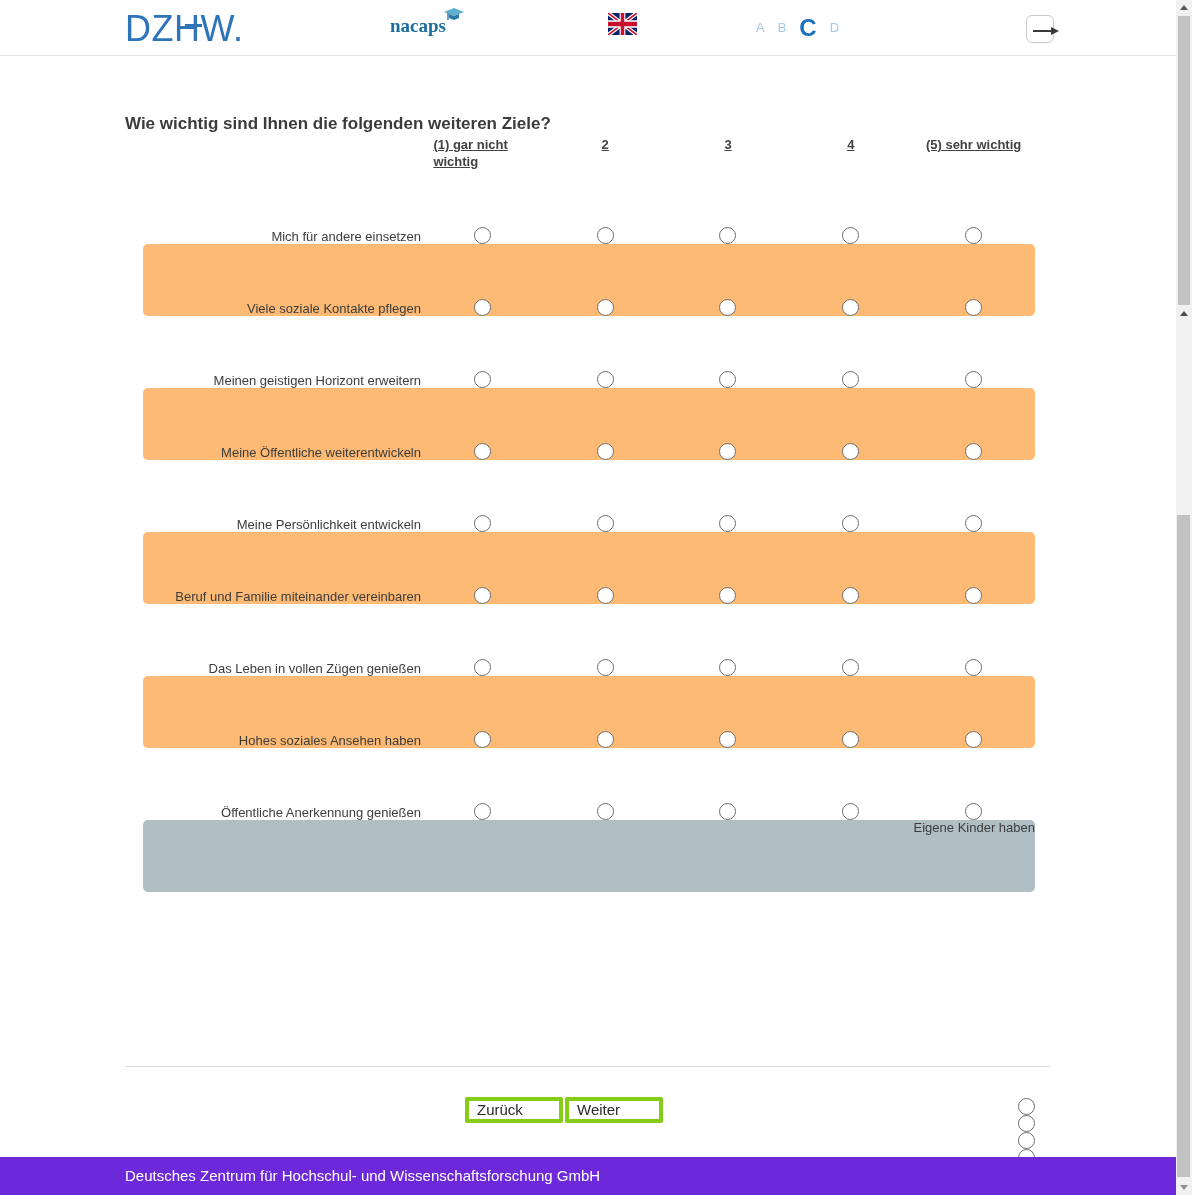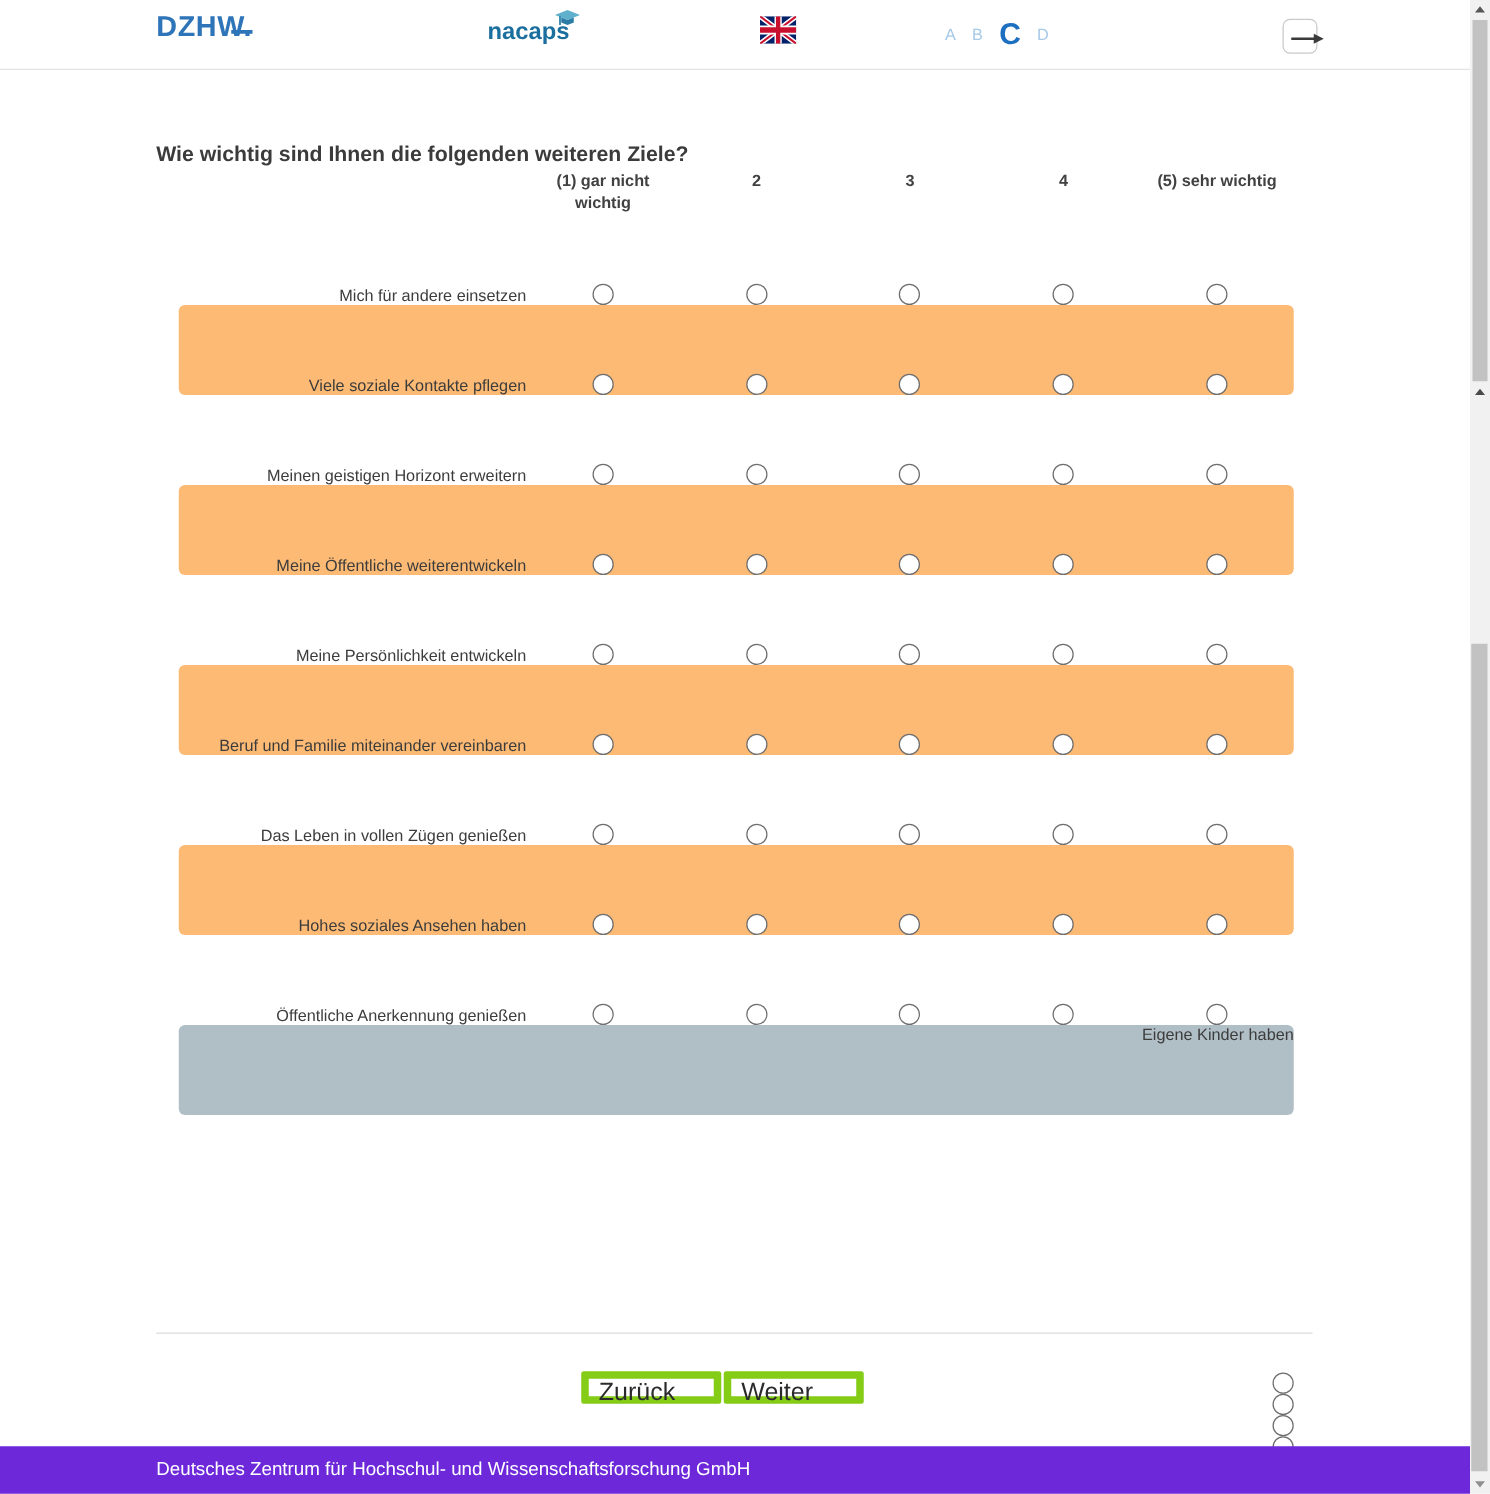--- a/index.html
+++ b/index.html
@@ -3,51 +3,51 @@
 <meta charset="utf-8">
 <style>
   html,body { margin:0; padding:0; }
   body {
     width:1192px; height:1195px; position:relative; overflow:hidden;
     background:#ffffff; font-family:"Liberation Sans", sans-serif;
   }
   
   .topbar { position:absolute; top:0; left:0; width:1176px; height:55px;
     background:#fff; border-bottom:1px solid #e4e4e4; z-index:2; }
-  .dzhw-logo { position:absolute; left:125px; top:8px; font-size:23px; font-weight:bold;
+  .dzhw-logo { position:absolute; left:125px; top:8px; font-size:36px; font-weight:normal;
     color:#2e74b8; letter-spacing:0.5px; }
   .dzhw-dash { position:absolute; left:60px; top:16px; width:17px; height:3px; background:#2e74b8; }
-  .nacaps-logo { position:absolute; left:390px; top:15px; font-size:19px; font-weight:bold; color:#1b6f9e; }
+  .nacaps-logo { position:absolute; left:390px; top:15px; font-size:19px; font-weight:bold; color:#1b6f9e;font-family:Liberation Serif, serif; }
   .nacaps-cap { position:absolute; left:54px; top:-7px; }
   .flag-btn { position:absolute; left:608px; top:13px; width:29px; height:22px; cursor:pointer; padding:0; border:0; background:none; }
   .section-nav { position:absolute; left:756px; top:0; height:55px; display:flex; align-items:center; gap:13px; }
   .section-letter { font-size:13px; color:#a6c9e8; cursor:pointer; line-height:1; }
   .section-letter.active { font-size:24px; color:#1d6fc0; font-weight:bold; }
   .logout-btn { position:absolute; left:1026px; top:15px; width:28px; height:28px; box-sizing:border-box;
     border:1px solid #c9c9c9; border-radius:6px; background:#fff; cursor:pointer; overflow:visible; }
   .logout-arrow { position:absolute; left:6px; top:11px; overflow:visible; }
   
   .question-title { position:absolute; left:125px; top:103px; font-size:17px; font-weight:bold; color:#3b3b3b; }
   .matrix { position:absolute; left:143px; top:130px; width:892px; }
   .m-header { display:flex; min-height:42px; }
   .m-row { display:flex; height:72px; align-items:flex-end; border-radius:5px; }
   .m-row.alt { background:#fdba74; }
   .m-row.hl  { background:#b0bec5;flex-direction:column; }
   .label-cell { flex:0 0 278px; text-align:right; font-size:13px; color:#3c3c3c; }
   .cell { flex:1 1 0; display:flex; justify-content:center; align-items:center; }
   .m-header .cell { align-items:flex-start; padding-top:7px; }
-  .scale-header { font-size:13px; font-weight:bold; color:#414141; text-align:center;
-    line-height:1.3; max-width:98px; }
+  .scale-header { font-size:13px; font-weight:bold; color:#414141; text-align:left;
+    line-height:1.3; max-width:98px;text-decoration:underline; }
   .radio { width:17px; height:17px; box-sizing:border-box; border-radius:50%;
     border:1px solid #6e6e6e; background:#fff; display:inline-block; cursor:pointer; }
   
   .divider { position:absolute; left:125px; top:1066px; width:925px; height:0; border-top:1px solid #dcdcdc; }
   .nav-buttons { position:absolute; left:465px; top:1097px; display:flex; gap:2px; }
-  .nav-btn { width:112px; height:26px; box-sizing:border-box; border:6px solid #84cc16; border-radius:2px;
-    background:#fff; font-family:"Liberation Sans", sans-serif; font-size:20px; color:#2b2b2b;
+  .nav-btn { width:98px; height:26px; box-sizing:border-box; border:4px solid #84cc16; border-radius:2px;
+    background:#fff; font-family:"Liberation Sans", sans-serif; font-size:15px; color:#2b2b2b;
     text-align:left; padding:0 0 1px 8px; cursor:pointer; }
   .footer { position:absolute; left:0; bottom:0; width:1176px; height:38px; box-sizing:border-box;
     background:#1478bd; color:#fff; font-size:15px; line-height:38px; padding-left:125px; }
   
   .scrollbar { position:absolute; right:0; top:0; width:16px; height:1195px; background:#f1f1f1; z-index:5; }
   .sb-thumb { position:absolute; top:16px; left:2px; width:12px; height:289px; background:#c2c2c2; cursor:pointer; }
   .sb-block { position:absolute; top:515px; left:1px; width:13px; height:662px; background:#c2c2c2; }
   .tri { position:absolute; left:4px; width:0; height:0; border-left:4px solid transparent; border-right:4px solid transparent; cursor:pointer; }
   .tri-up-top  { top:5px;  border-bottom:5px solid #565656; }
   .tri-up-mid  { top:311px; border-bottom:5px solid #4a4a4a; }

